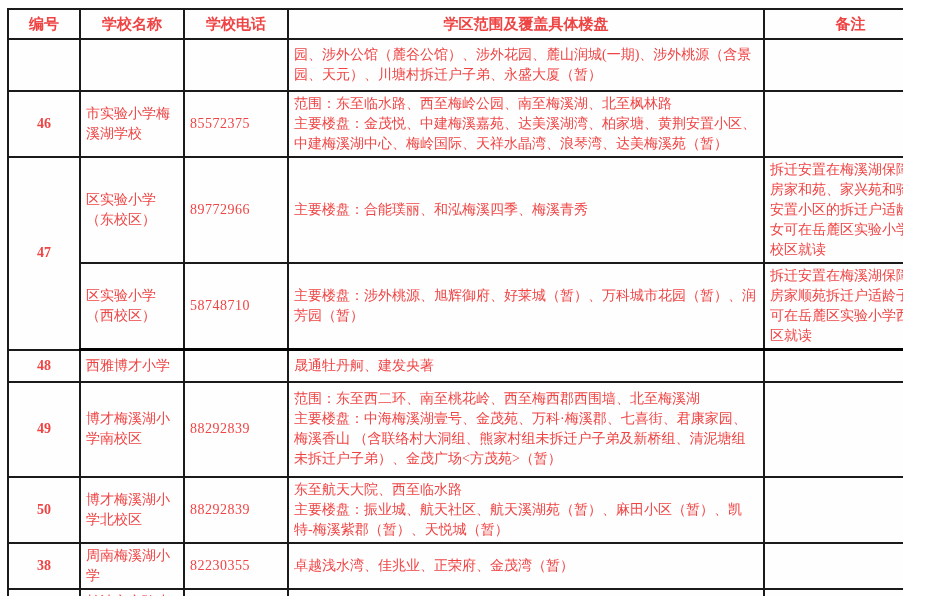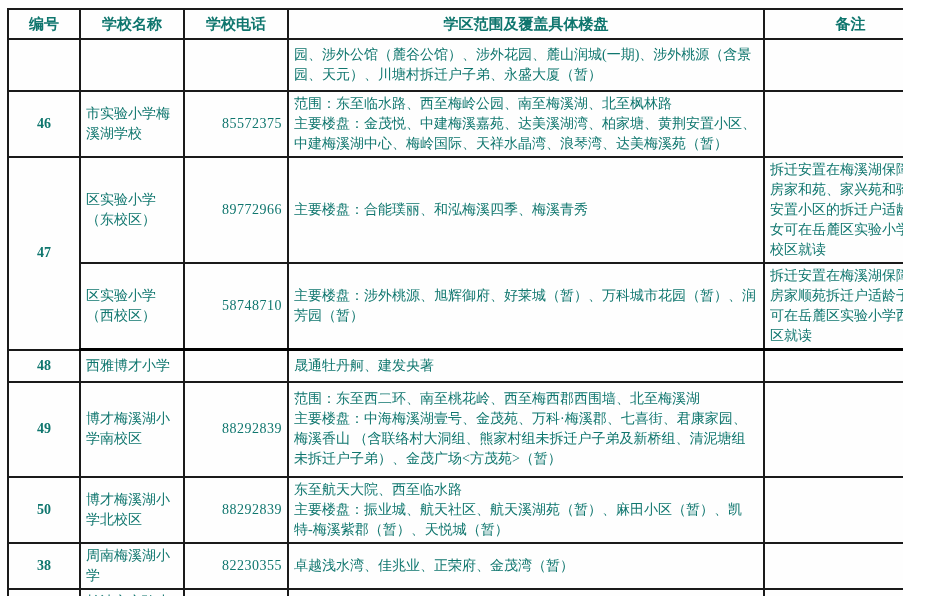--- a/index.html
+++ b/index.html
@@ -1,36 +1,36 @@
 <!DOCTYPE html>
 <html><head>
 <meta charset="utf-8">
 <style>
   html,body{margin:0;padding:0;background:#ffffff;}
   .page{
     width:903px;height:596px;background:#fefefe;position:relative;
-    font-family:"Liberation Serif","DejaVu Serif",serif;color:#0f766e;
+    font-family:"Liberation Serif","DejaVu Serif",serif;color:#ef4444;
     overflow:hidden;
   }
   table.grid{
     border-collapse:collapse;table-layout:fixed;
     position:absolute;left:7px;top:8px;width:929px;
   }
   .grid th,.grid td{
     border:2px solid #1a1a1a;
     font-size:14px;line-height:20px;
     padding:2px 5px;vertical-align:middle;overflow:hidden;
     word-break:break-all;
   }
   .grid th{
     font-weight:bold;height:24px;font-size:15px;text-align:center;
     padding:2px 2px;
   }
   td.id-cell{font-weight:bold;text-align:center;}
-  td.phone-cell{text-align:right;letter-spacing:0.5px;}
+  td.phone-cell{text-align:left;letter-spacing:0.5px;}
   td.name-cell{text-align:left;}
   td.district-cell{text-align:left;}
   td.remark-cell{text-align:left;}
   tr.heavy-bottom td{border-bottom:3px solid #000;}
   .district-line{display:block;}
 </style>
 </head>
 <body>
 
 <div class="page">

